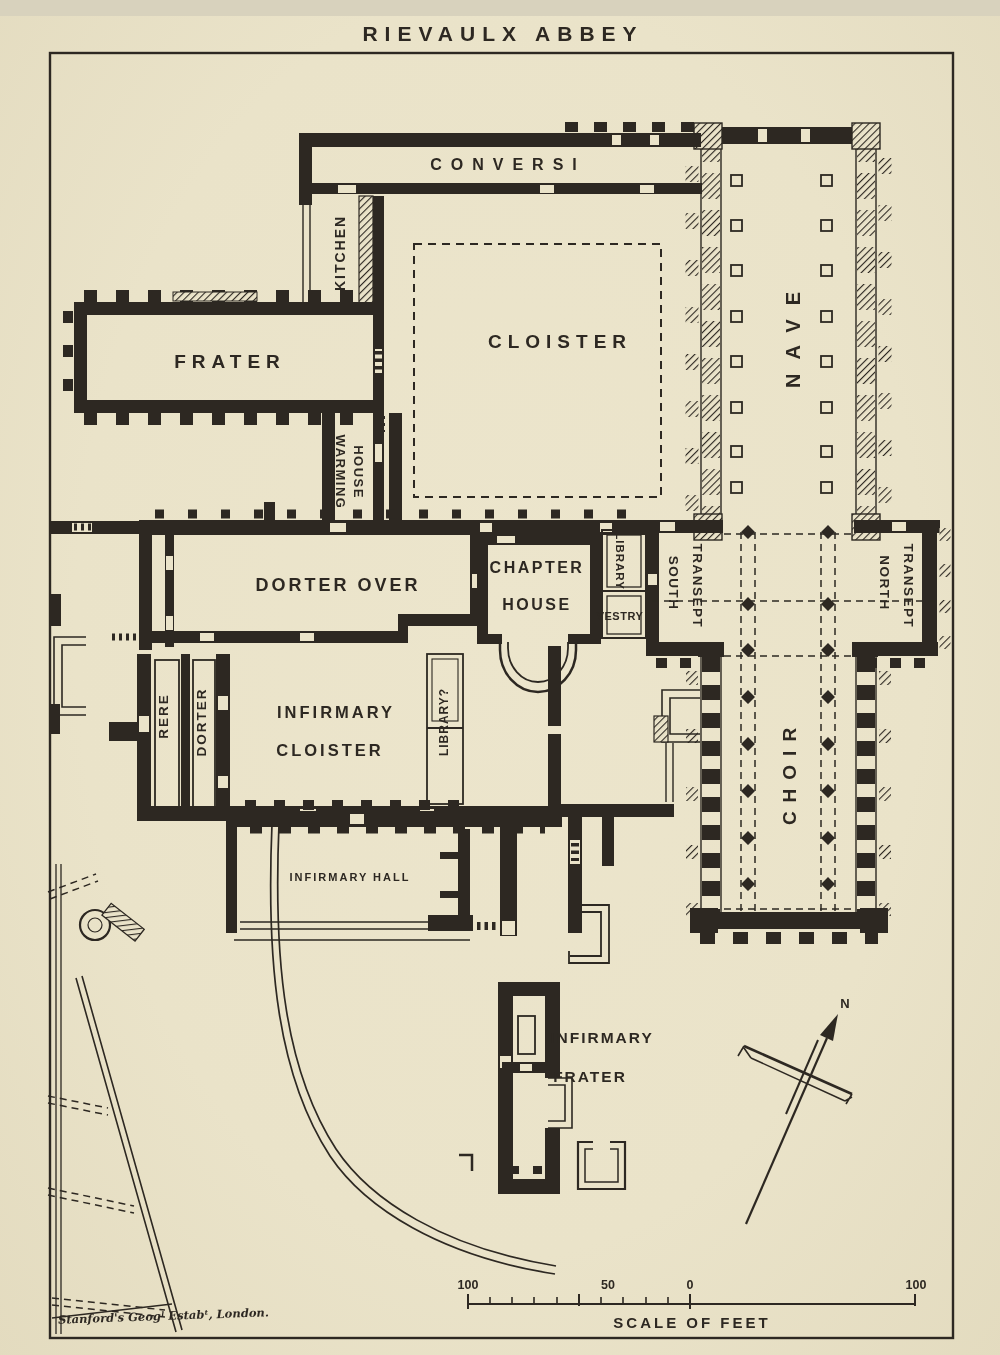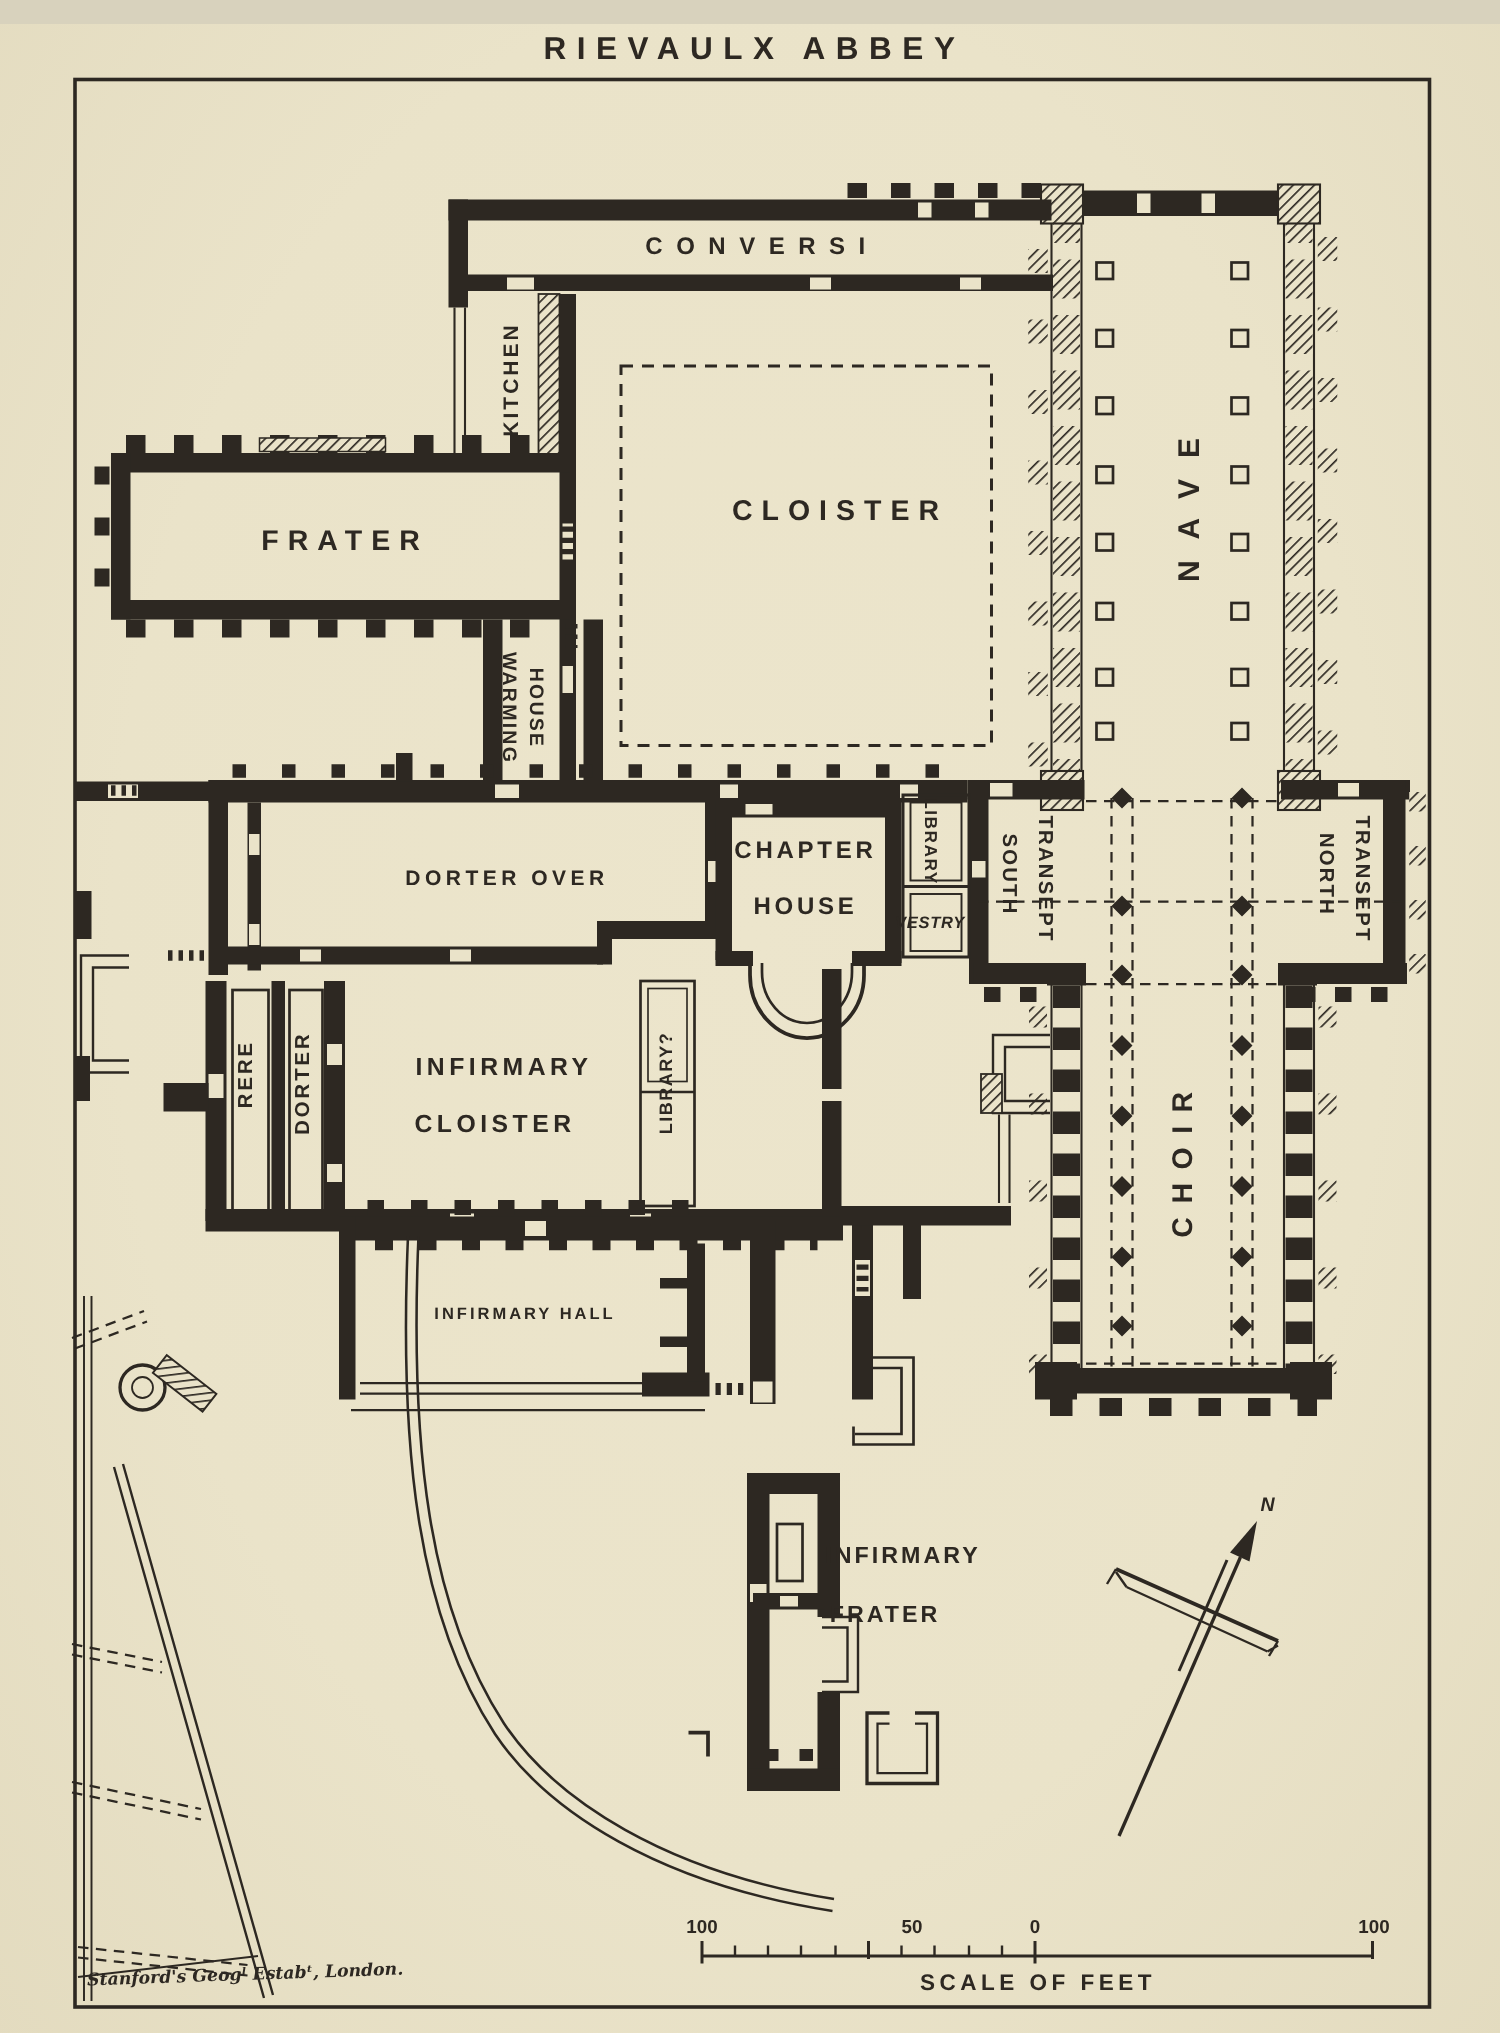--- a/index.html
+++ b/index.html
@@ -13,21 +13,21 @@
   .lbl{
     position:absolute;font-weight:bold;color:#2d2822;white-space:nowrap;
     transform:translate(-50%,-50%);line-height:1;
   }
   .vu{transform:translate(-50%,-50%) rotate(-90deg);}
   .vd{transform:translate(-50%,-50%) rotate(90deg);}
   .credit{
     position:absolute;font-family:"DejaVu Serif",serif;font-style:italic;font-weight:bold;
     color:#2d2822;transform:rotate(-2deg);white-space:nowrap;
   }
-  .ital{font-style:italic;}
+  .ital{}
 </style>
 </head>
 <body>
 
 <div id="plate">
 
   <svg id="drawing" width="1000" height="1355" viewBox="0 0 1000 1355">
     <defs>
       <pattern id="h" width="5" height="5" patternUnits="userSpaceOnUse" patternTransform="rotate(45)">
         <rect width="5" height="5" fill="#eae3c9"></rect>
@@ -303,21 +303,21 @@
 
   <div class="lbl" style="left:560px;top:325px;font-size:19px;letter-spacing:6px;">CLOISTER</div>
 
   <div class="lbl vu" style="left:793px;top:317px;font-size:20px;letter-spacing:14px;">NAVE</div>
 
   <div class="lbl" style="left:230px;top:345px;font-size:19px;letter-spacing:6px;">FRATER</div>
 
   <div class="lbl vd" style="left:340px;top:456px;font-size:13px;letter-spacing:1.5px;">WARMING</div>
   <div class="lbl vd" style="left:358px;top:456px;font-size:13px;letter-spacing:1.5px;">HOUSE</div>
 
-  <div class="lbl" style="left:338px;top:569px;font-size:14px;letter-spacing:3px;">DORTER OVER</div>
+  <div class="lbl" style="left:338px;top:569px;font-size:18px;letter-spacing:3px;">DORTER OVER</div>
 
   <div class="lbl" style="left:537px;top:552px;font-size:16px;letter-spacing:2.5px;">CHAPTER</div>
   <div class="lbl" style="left:537px;top:589px;font-size:16px;letter-spacing:2.5px;">HOUSE</div>
 
   <div class="lbl vd" style="left:619px;top:545px;font-size:11.5px;letter-spacing:1px;">LIBRARY</div>
   <div class="lbl ital" style="left:620px;top:600px;font-size:11px;letter-spacing:0.5px;">VESTRY</div>
 
   <div class="lbl vd" style="left:673px;top:567px;font-size:13.5px;letter-spacing:1.5px;">SOUTH</div>
   <div class="lbl vd" style="left:697px;top:570px;font-size:13.5px;letter-spacing:1.5px;">TRANSEPT</div>
 

